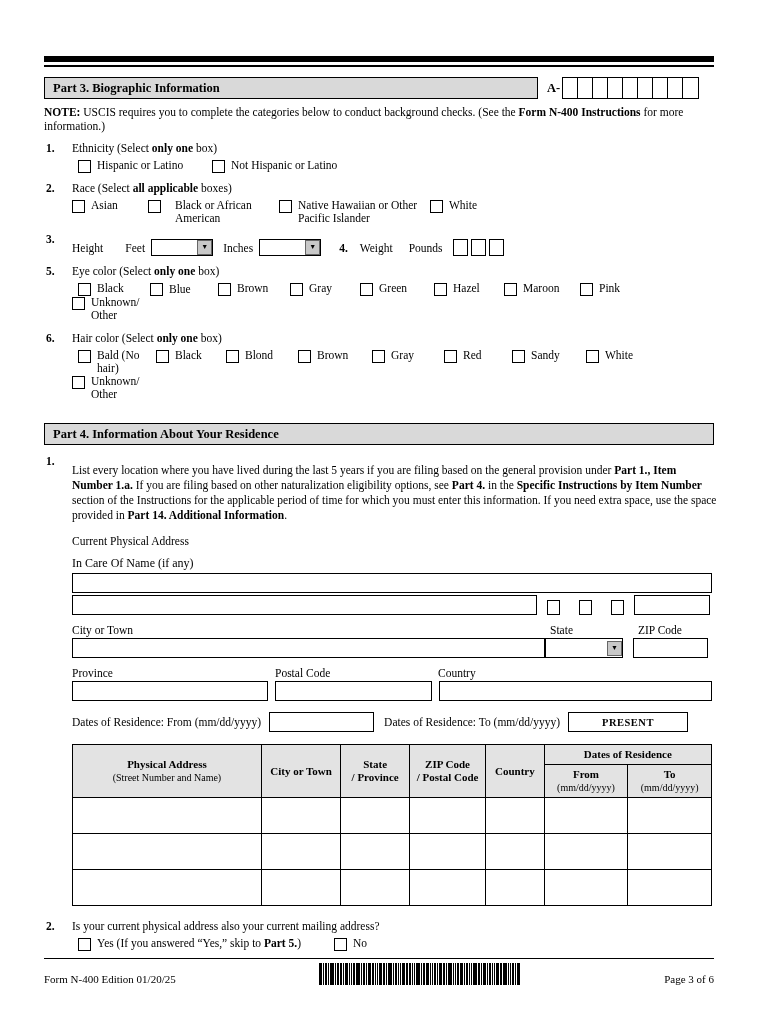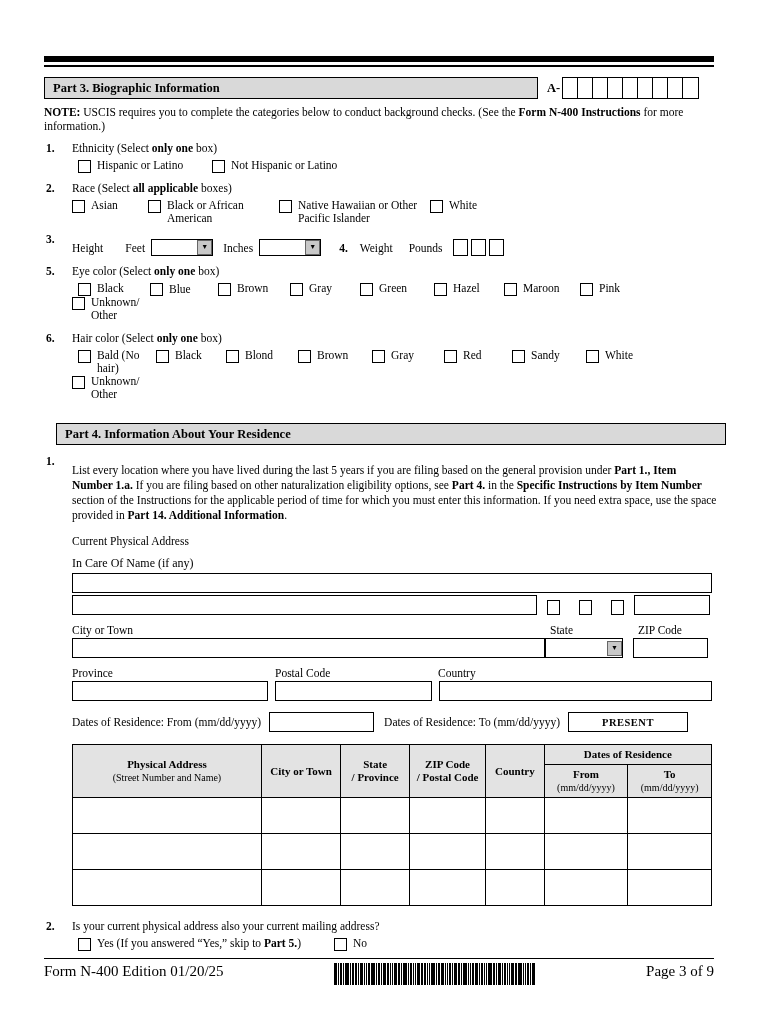--- a/index.html
+++ b/index.html
@@ -211,26 +211,26 @@
     padding: 3px 2px;
     line-height: 13px;
   }
   table.addr td { height: 33px; }
 
   .footer {
     position: absolute;
     left: 44px;
     top: 958px;
     width: 670px;
-    font-size: 15px;
+    font-size: 11px;
     border-top: 1.5px solid #000;
     padding-top: 4px;
     display: flex;
     justify-content: space-between;
-    align-items: flex-start;
+    align-items: flex-end;
   }
   .barcode {
     display: flex;
     align-items: flex-end;
     height: 22px;
   }
   .barcode i {
     display: inline-block;
     background: #000;
     height: 22px;
@@ -304,21 +304,21 @@
       <div class="item-num">2.</div>
       <div class="item-body">
         <div class="q-label">
           <span>Race (Select </span><b>all applicable</b><span> boxes)</span>
         </div>
         <div class="cbrow">
           <label class="cb" style="width:70px;">
             <span class="box"></span>
             <span class="cb-text">Asian</span>
           </label>
-          <label class="cb" style="width:125px;">
+          <label class="cb" style="width:125px;gap:8px;">
             <span class="box"></span>
             <span class="cb-text" style="width:105px;">Black or African American</span>
           </label>
           <label class="cb" style="width:145px;">
             <span class="box"></span>
             <span class="cb-text" style="width:125px;">Native Hawaiian or Other Pacific Islander</span>
           </label>
           <label class="cb">
             <span class="box"></span>
             <span class="cb-text">White</span>
@@ -437,21 +437,21 @@
             <span class="cb-text">White</span>
           </label>
           <label class="cb">
             <span class="box"></span>
             <span class="cb-text" style="width:58px;">Unknown/ Other</span>
           </label>
         </div>
       </div>
     </div>
 
-    <div style="margin-top:22px;margin-left:12px;">
+    <div style="margin-top:22px;">
       <div class="part-bar part4-bar">Part 4.  Information About Your Residence</div>
     </div>
 
     <div class="item" style="margin-top:10px;">
       <div class="item-num">1.</div>
       <div class="item-body">
         <div class="p4-text" style="margin-top:8px;">
           <span>List every location where you have lived during the last 5 years if you are filing based on the general provision under </span><b>Part 1., Item Number 1.a.</b><span>  If you are filing based on other naturalization eligibility options, see </span><b>Part 4.</b><span> in the </span><b>Specific Instructions by Item Number</b><span> section of the Instructions for the applicable period of time for which you must enter this information.  If you need extra space, use the space provided in </span><b>Part 14. Additional Information</b><span>.</span>
         </div>
 
@@ -658,15 +658,15 @@
         <i style="width:1px"></i>
         <i style="width:3px"></i>
         <i style="width:2px"></i>
         <i style="width:4px"></i>
         <i style="width:1px"></i>
         <i style="width:1px"></i>
         <i style="width:2px"></i>
         <i style="width:1px"></i>
         <i style="width:3px"></i>
     </div>
-    <div>Page 3 of 9</div>
+    <div>Page 3 of 6</div>
   </div>
 </div>
 
 </body></html>

